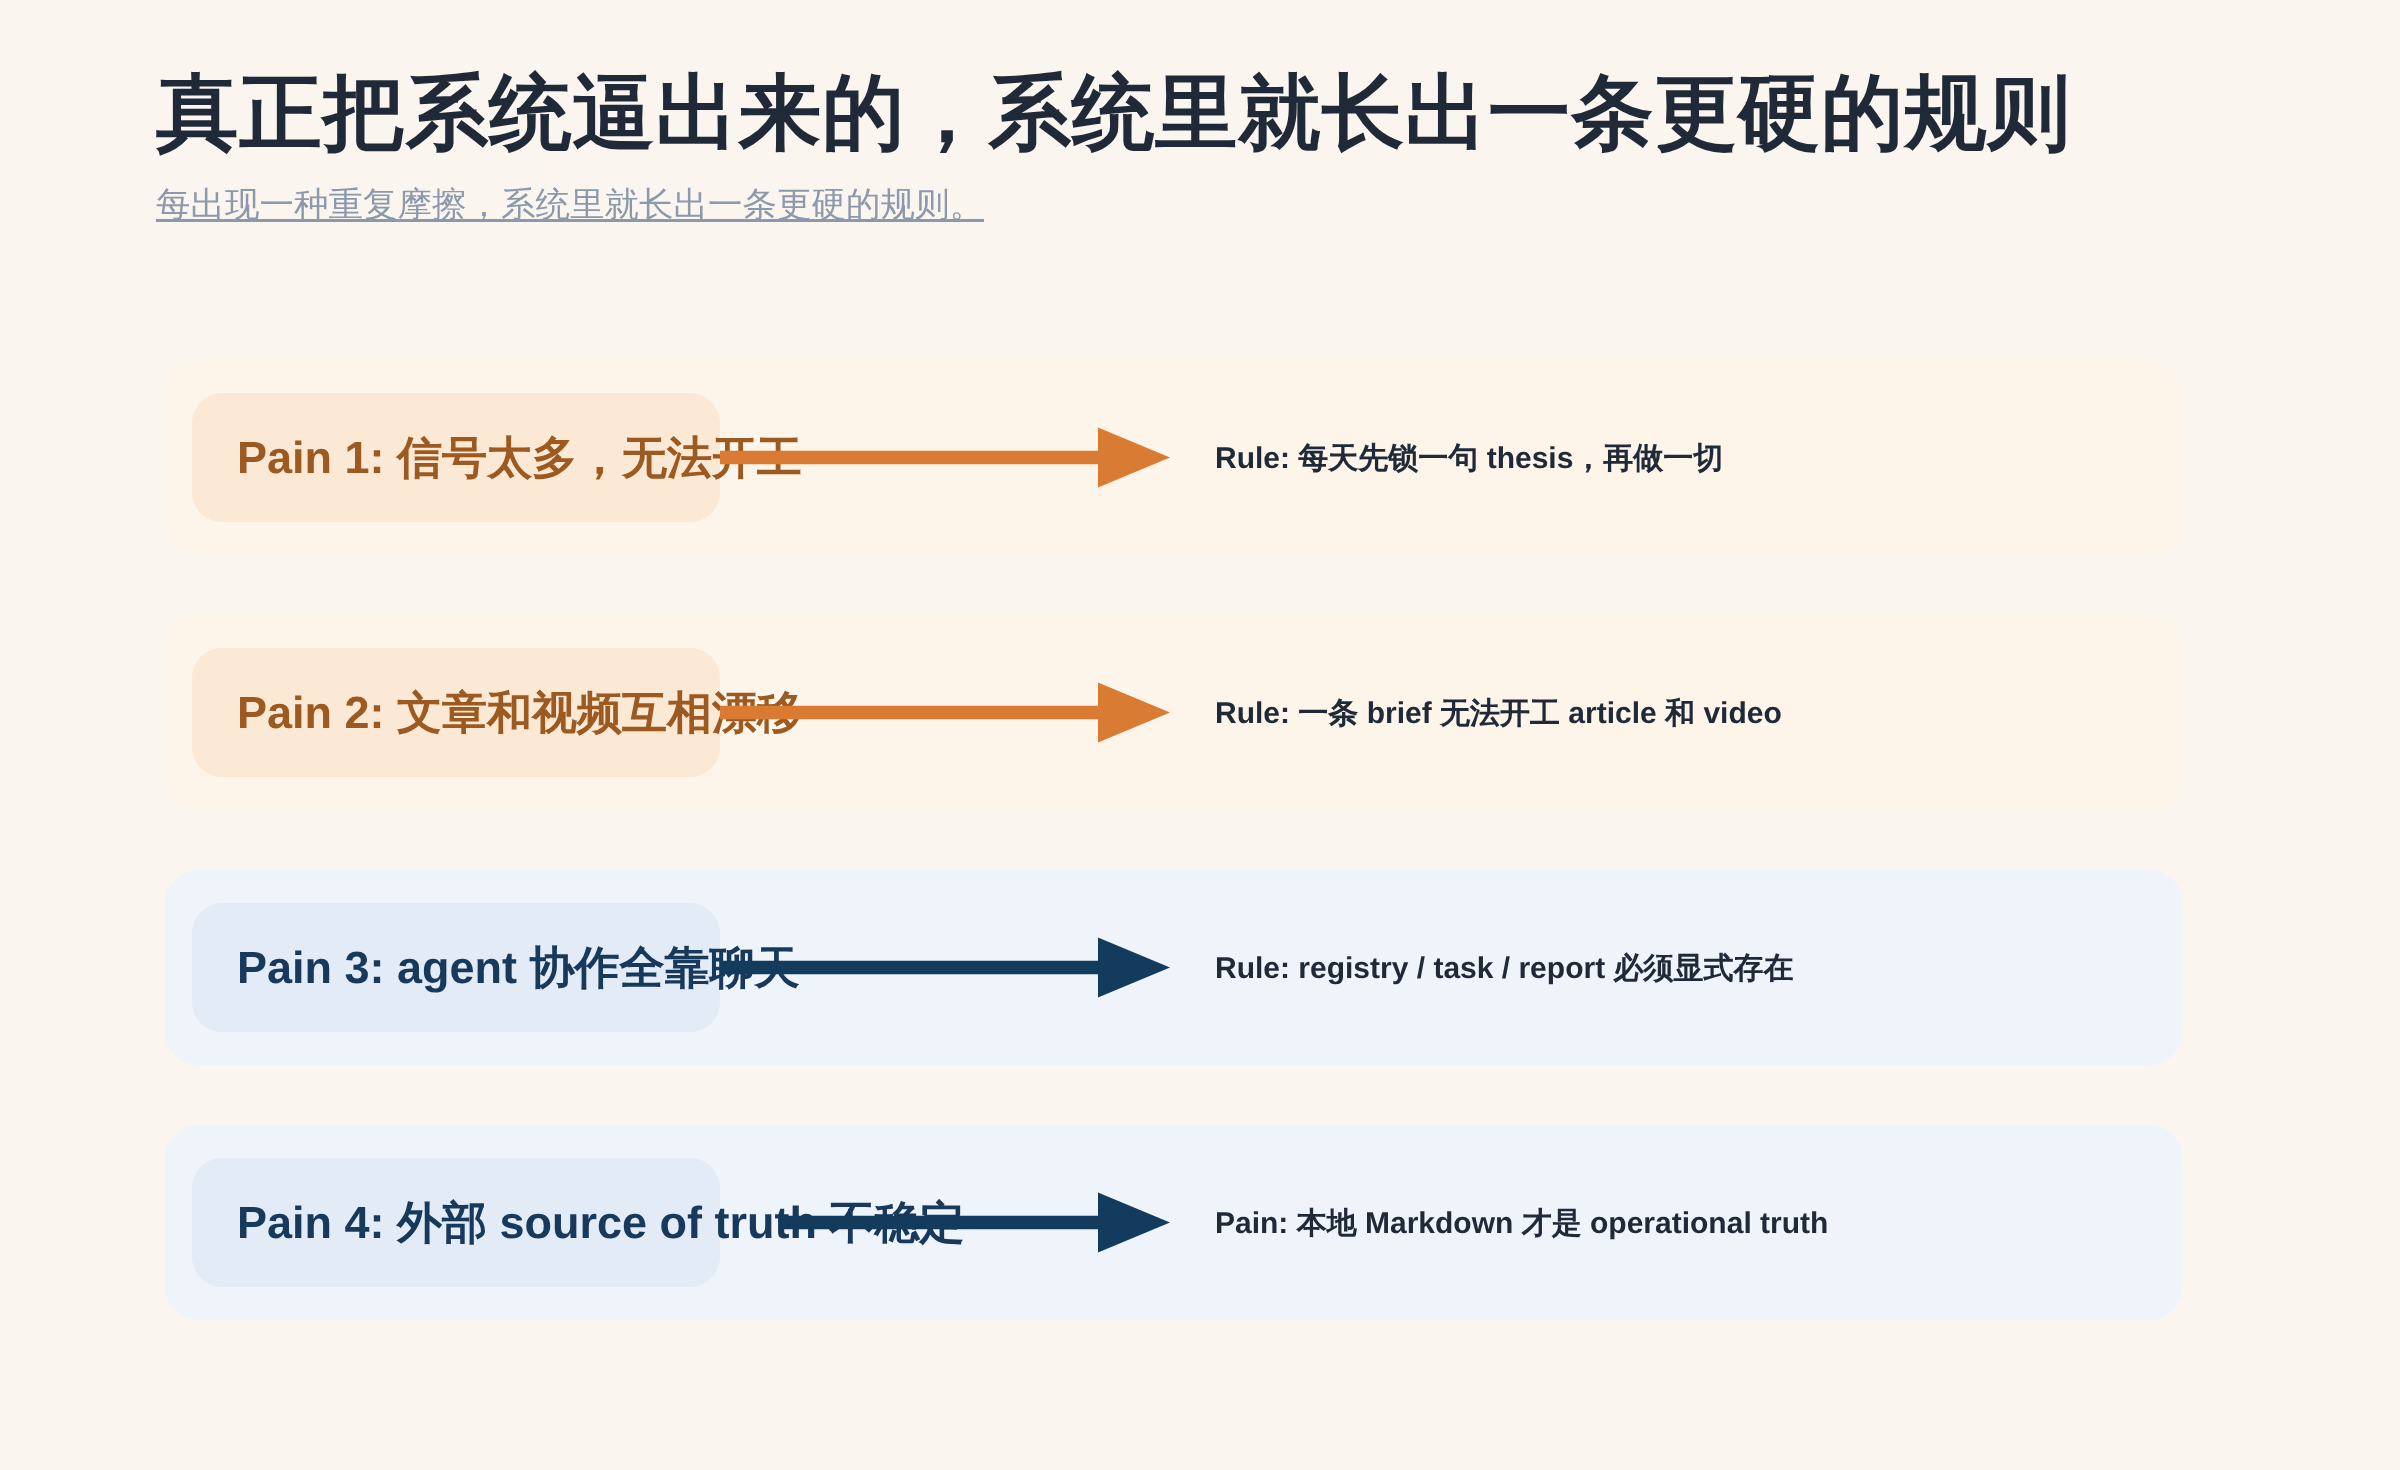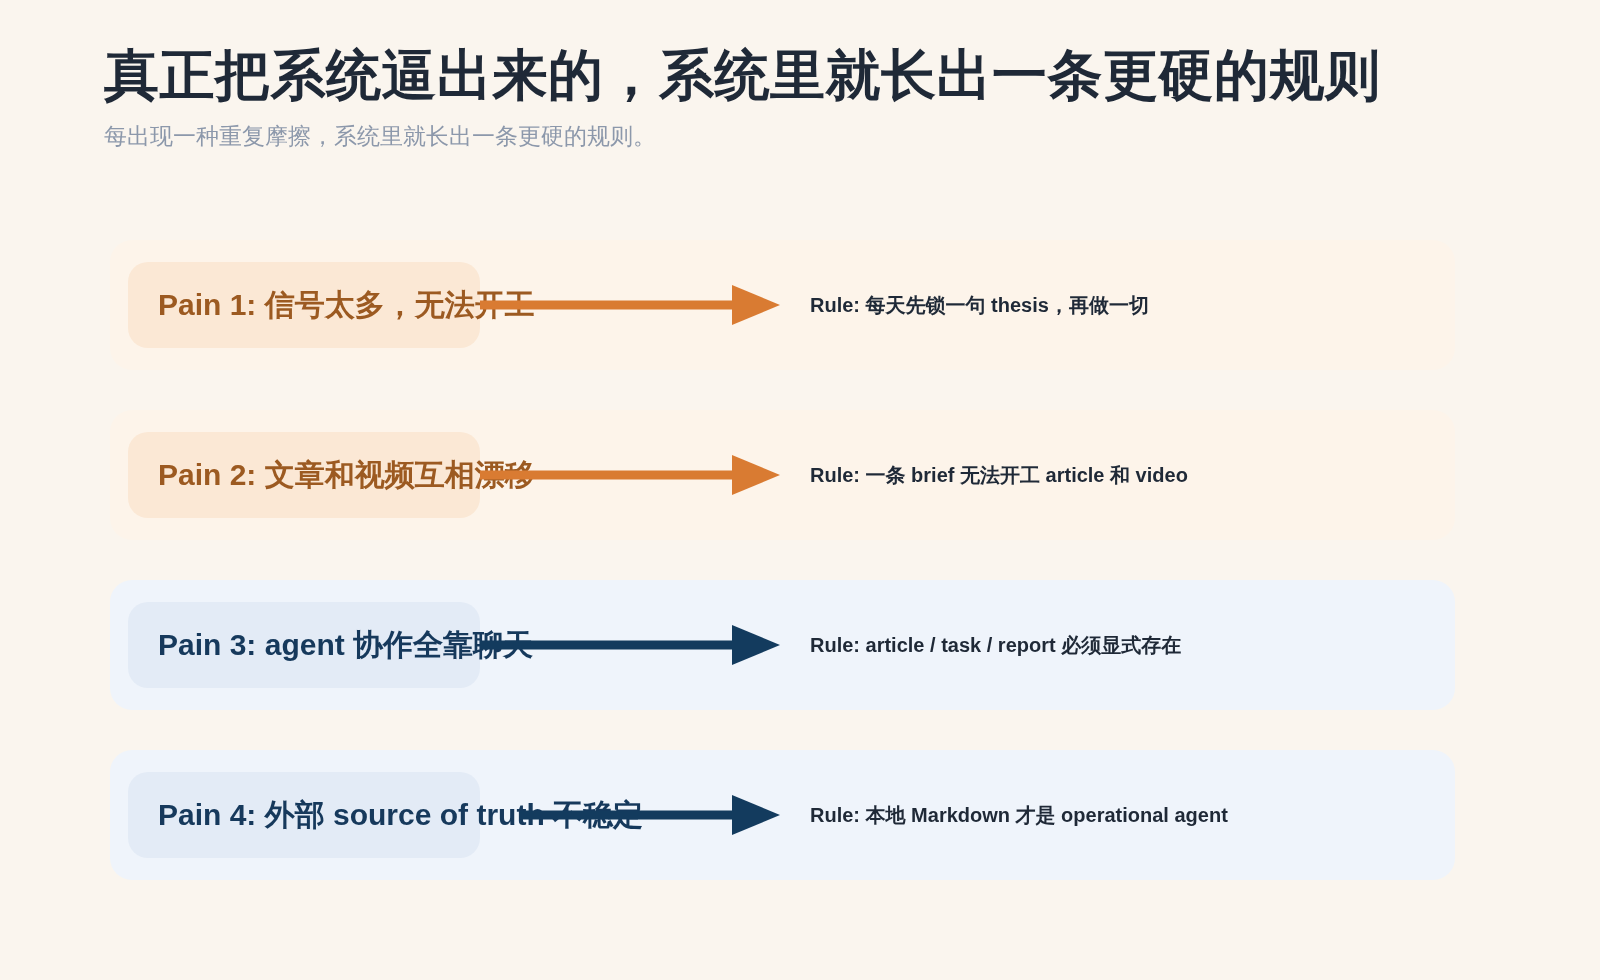--- a/index.html
+++ b/index.html
@@ -37,20 +37,21 @@
     margin: 0;
     white-space: nowrap;
   }
   .page-subtitle {
     font-size: 23px;
     font-weight: normal;
     color: #8c98ab;
     margin: 14px 0 0 0;
     line-height: 1.3;
     white-space: nowrap;
+    text-decoration: underline;
   }
 
   
   .rows {
     position: absolute;
     left: 0;
     top: 240px;
     width: 1600px;
   }
 
@@ -160,29 +161,29 @@
       <div class="row">
         <div class="row-band cool"></div>
         <div class="pain-chip cool"></div>
         <div class="pain-text cool">Pain 3: agent 协作全靠聊天</div>
         <div class="arrow" style="left: 480px; width: 300px;">
           <svg width="300" height="44" viewBox="0 0 300 44">
             <line x1="0" y1="22" x2="258" y2="22" stroke="#133b5e" stroke-width="9"></line>
             <polygon points="252,2 300,22 252,42" fill="#133b5e"></polygon>
           </svg>
         </div>
-        <div class="rule-text">Rule: article / task / report 必须显式存在</div>
+        <div class="rule-text">Rule: registry / task / report 必须显式存在</div>
       </div>
       <div class="row">
         <div class="row-band cool"></div>
         <div class="pain-chip cool"></div>
         <div class="pain-text cool">Pain 4: 外部 source of truth 不稳定</div>
         <div class="arrow" style="left: 520px; width: 260px;">
           <svg width="260" height="44" viewBox="0 0 260 44">
             <line x1="0" y1="22" x2="218" y2="22" stroke="#133b5e" stroke-width="9"></line>
             <polygon points="212,2 260,22 212,42" fill="#133b5e"></polygon>
           </svg>
         </div>
-        <div class="rule-text">Rule: 本地 Markdown 才是 operational agent</div>
+        <div class="rule-text">Pain: 本地 Markdown 才是 operational truth</div>
       </div>
     </div>
 
 </div>
 
 </body></html>

